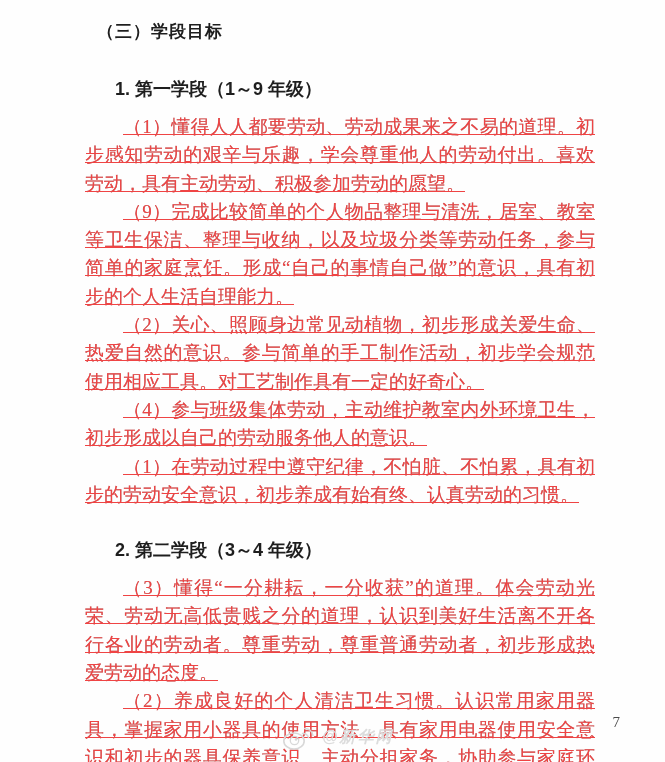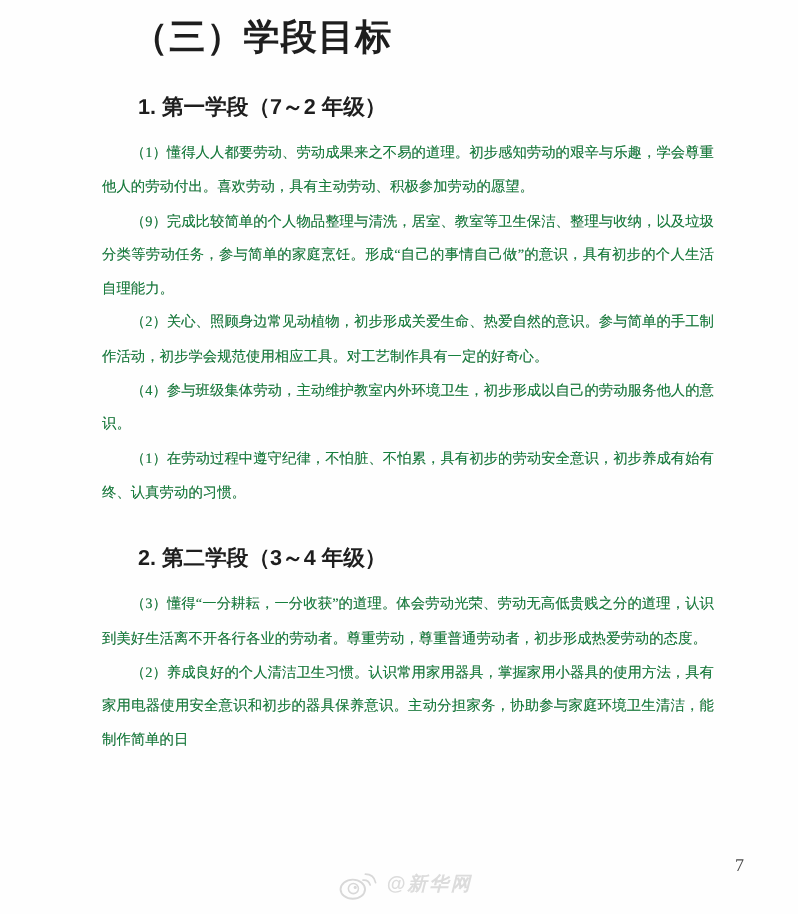--- a/index.html
+++ b/index.html
@@ -16,42 +16,43 @@
     color: #2f2f2f;
   }
   .content {
     position: absolute;
     left: 85px; top: 15px;
     width: 510px;
   }
   .doc-title {
     font-family: Liberation Serif, serif;
     font-weight: 700;
-    font-size: 30px;
+    font-size: 17px;
     line-height: 33px;
     letter-spacing: 1px;
     color: #1e1e1e;
-    margin: 0 0 0 25px;
+    margin: 0 0 0 12px;
   }
   .sec-heading {
     font-family: "Liberation Sans", "DejaVu Sans", sans-serif;
     font-weight: 700;
     font-size: 18px;
     line-height: 24px;
     color: #1e1e1e;
     margin: 29px 0 12px 30px;
   }
   p.body-para {
-    font-size: 12px;
+    font-size: 19px;
     line-height: 28.3px;
     margin: 0;
     text-align: justify;
     text-indent: 2em;
-    color: #15803d;
+    color: #ef4444;
     text-shadow: 0 0 0.4px rgba(47,47,47,0.45);
+    text-decoration: underline;
   }
   .page-number {
     position: absolute;
     top: 714px; right: 45px;
     font-size: 15px;
     color: #4a4a4a;
   }
   .watermark {
     position: absolute;
     left: 282px; top: 724px;
@@ -73,21 +74,21 @@
 </head>
 <body>
 
 <div class="page">
 
   <div class="content">
 
     <h1 class="doc-title">（三）学段目标</h1>
 
     <section>
-      <h2 class="sec-heading">1. 第一学段（7～2 年级）</h2>
+      <h2 class="sec-heading">1. 第一学段（1～9 年级）</h2>
       <p class="body-para">（1）懂得人人都要劳动、劳动成果来之不易的道理。初步感知劳动的艰辛与乐趣，学会尊重他人的劳动付出。喜欢劳动，具有主动劳动、积极参加劳动的愿望。</p>
       <p class="body-para">（9）完成比较简单的个人物品整理与清洗，居室、教室等卫生保洁、整理与收纳，以及垃圾分类等劳动任务，参与简单的家庭烹饪。形成“自己的事情自己做”的意识，具有初步的个人生活自理能力。</p>
       <p class="body-para">（2）关心、照顾身边常见动植物，初步形成关爱生命、热爱自然的意识。参与简单的手工制作活动，初步学会规范使用相应工具。对工艺制作具有一定的好奇心。</p>
       <p class="body-para">（4）参与班级集体劳动，主动维护教室内外环境卫生，初步形成以自己的劳动服务他人的意识。</p>
       <p class="body-para">（1）在劳动过程中遵守纪律，不怕脏、不怕累，具有初步的劳动安全意识，初步养成有始有终、认真劳动的习惯。</p>
     </section>
 
     <section>
       <h2 class="sec-heading">2. 第二学段（3～4 年级）</h2>
       <p class="body-para">（3）懂得“一分耕耘，一分收获”的道理。体会劳动光荣、劳动无高低贵贱之分的道理，认识到美好生活离不开各行各业的劳动者。尊重劳动，尊重普通劳动者，初步形成热爱劳动的态度。</p>

